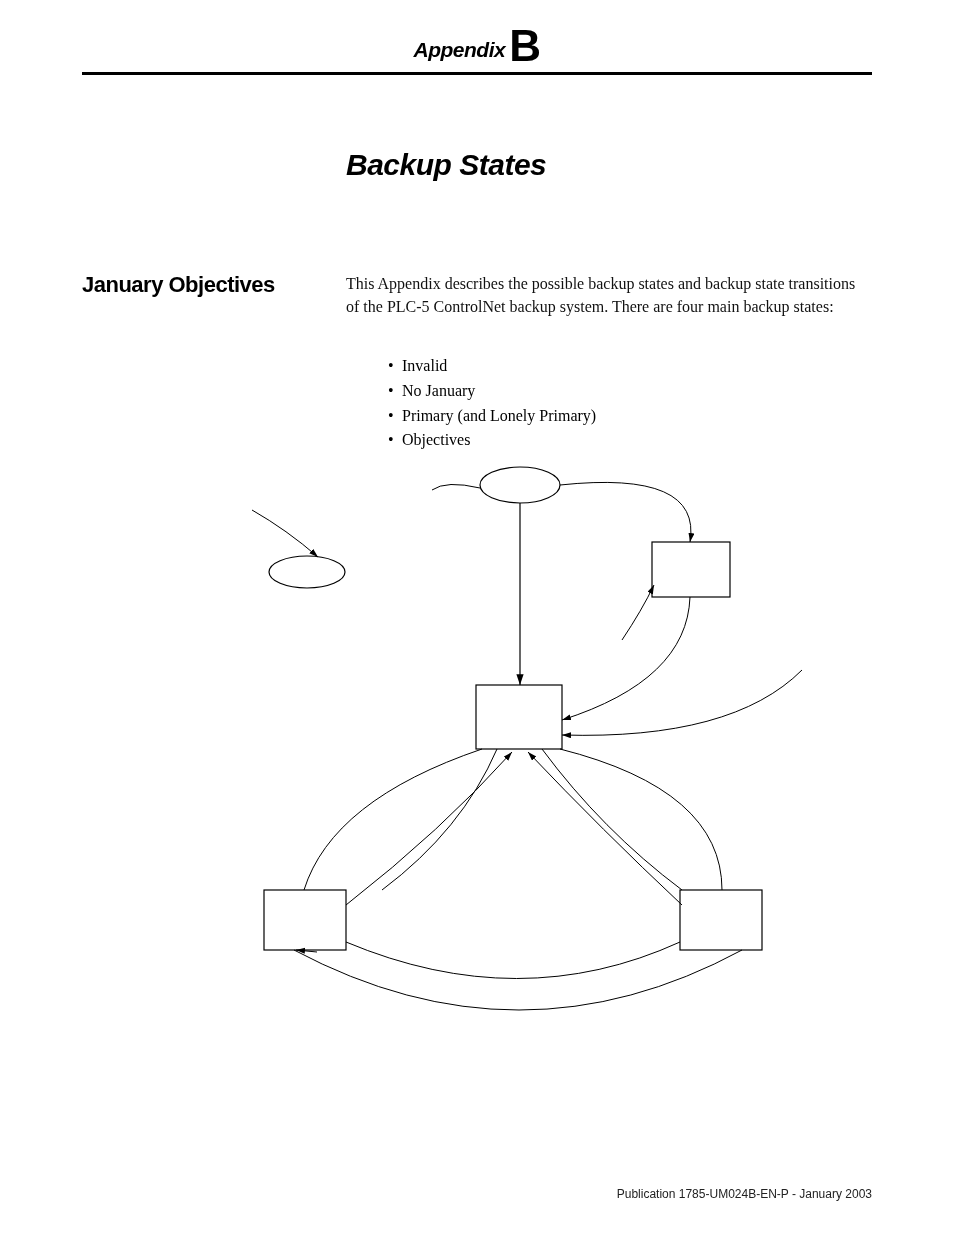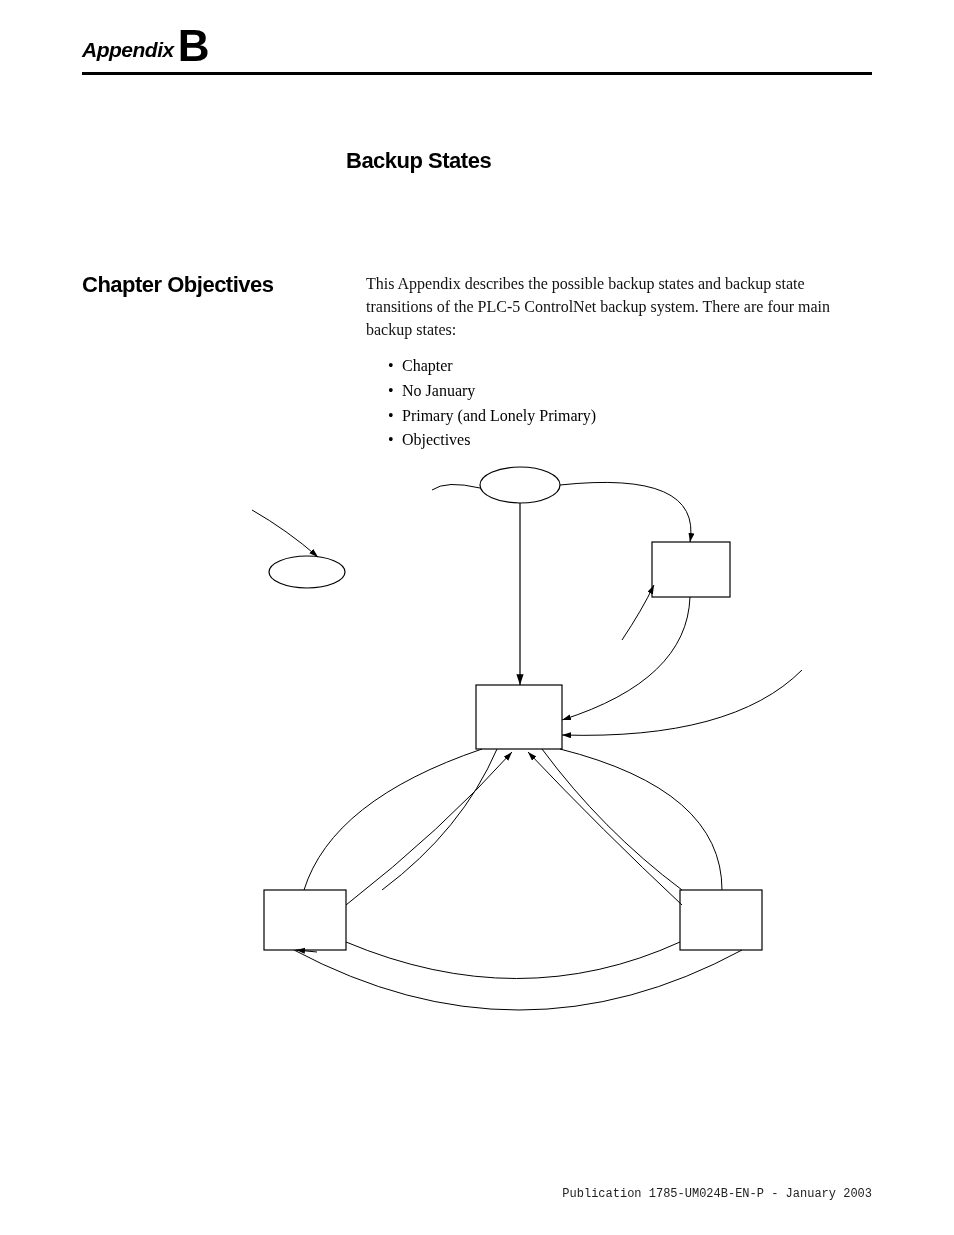--- a/index.html
+++ b/index.html
@@ -13,21 +13,21 @@
     position: relative;
     box-sizing: border-box;
   }
   .header-region {
     position: absolute;
     top: 38px;
     left: 82px;
     right: 82px;
   }
   .appendix-line {
-    text-align: left;
+    text-align: center;
     font-family: 'Arial Narrow', Arial, sans-serif;
     font-style: italic;
     font-weight: bold;
     font-size: 21px;
     letter-spacing: -0.5px;
   }
   .appendix-big {
     font-family: 'Arial Narrow', Arial, sans-serif;
     font-style: normal;
     font-weight: 900;
@@ -40,42 +40,42 @@
     border: none;
     border-top: 3px solid #000;
     margin: 10px 0 0 0;
   }
   .title {
     position: absolute;
     top: 148px;
     left: 346px;
     font-family: 'Arial Narrow', Arial, sans-serif;
     font-weight: bold;
-    font-size: 22px;
+    font-size: 30px;
     letter-spacing: -0.5px;
+    font-style: italic;
   }
   .section-heading {
     position: absolute;
     top: 272px;
     left: 82px;
     font-family: 'Arial Narrow', Arial, sans-serif;
     font-weight: bold;
     font-size: 22px;
     letter-spacing: -0.5px;
   }
   .body-para {
     position: absolute;
     top: 272px;
     left: 346px;
     right: 82px;
     font-family: Georgia, 'Times New Roman', serif;
     font-size: 16px;
     line-height: 1.45;
     color: #111;
-    margin-left: 20px;
   }
   .bullets {
     position: absolute;
     top: 354px;
     left: 388px;
     font-family: Georgia, 'Times New Roman', serif;
     font-size: 16px;
     line-height: 1.55;
   }
   .bullets .row { display:flex; align-items:flex-start; }
@@ -84,45 +84,45 @@
     position: absolute;
     top: 460px;
     left: 82px;
     width: 790px;
     height: 600px;
   }
   .footer {
     position: absolute;
     bottom: 34px;
     right: 82px;
-    font-family: Liberation Mono, monospace;
+    font-family: Liberation Sans, sans-serif;
     font-size: 12px;
     color: #222;
   }
 </style>
 </head>
 <body>
 
 <div class="header-region">
   <div class="appendix-line">
     <span>Appendix</span><span class="appendix-big">B</span>
   </div>
   <hr class="rule">
 </div>
 
 <div class="title">Backup States</div>
 
-<div class="section-heading">Chapter Objectives</div>
+<div class="section-heading">January Objectives</div>
 
 <div class="body-para">This Appendix describes the possible backup states and backup state transitions of the PLC-5 ControlNet backup system. There are four main backup states:</div>
 
 <div class="bullets">
   <div class="row">
       <span class="dot">•</span>
-      <span>Chapter</span>
+      <span>Invalid</span>
     </div>
   <div class="row">
       <span class="dot">•</span>
       <span>No January</span>
     </div>
   <div class="row">
       <span class="dot">•</span>
       <span>Primary (and Lonely Primary)</span>
     </div>
   <div class="row">

